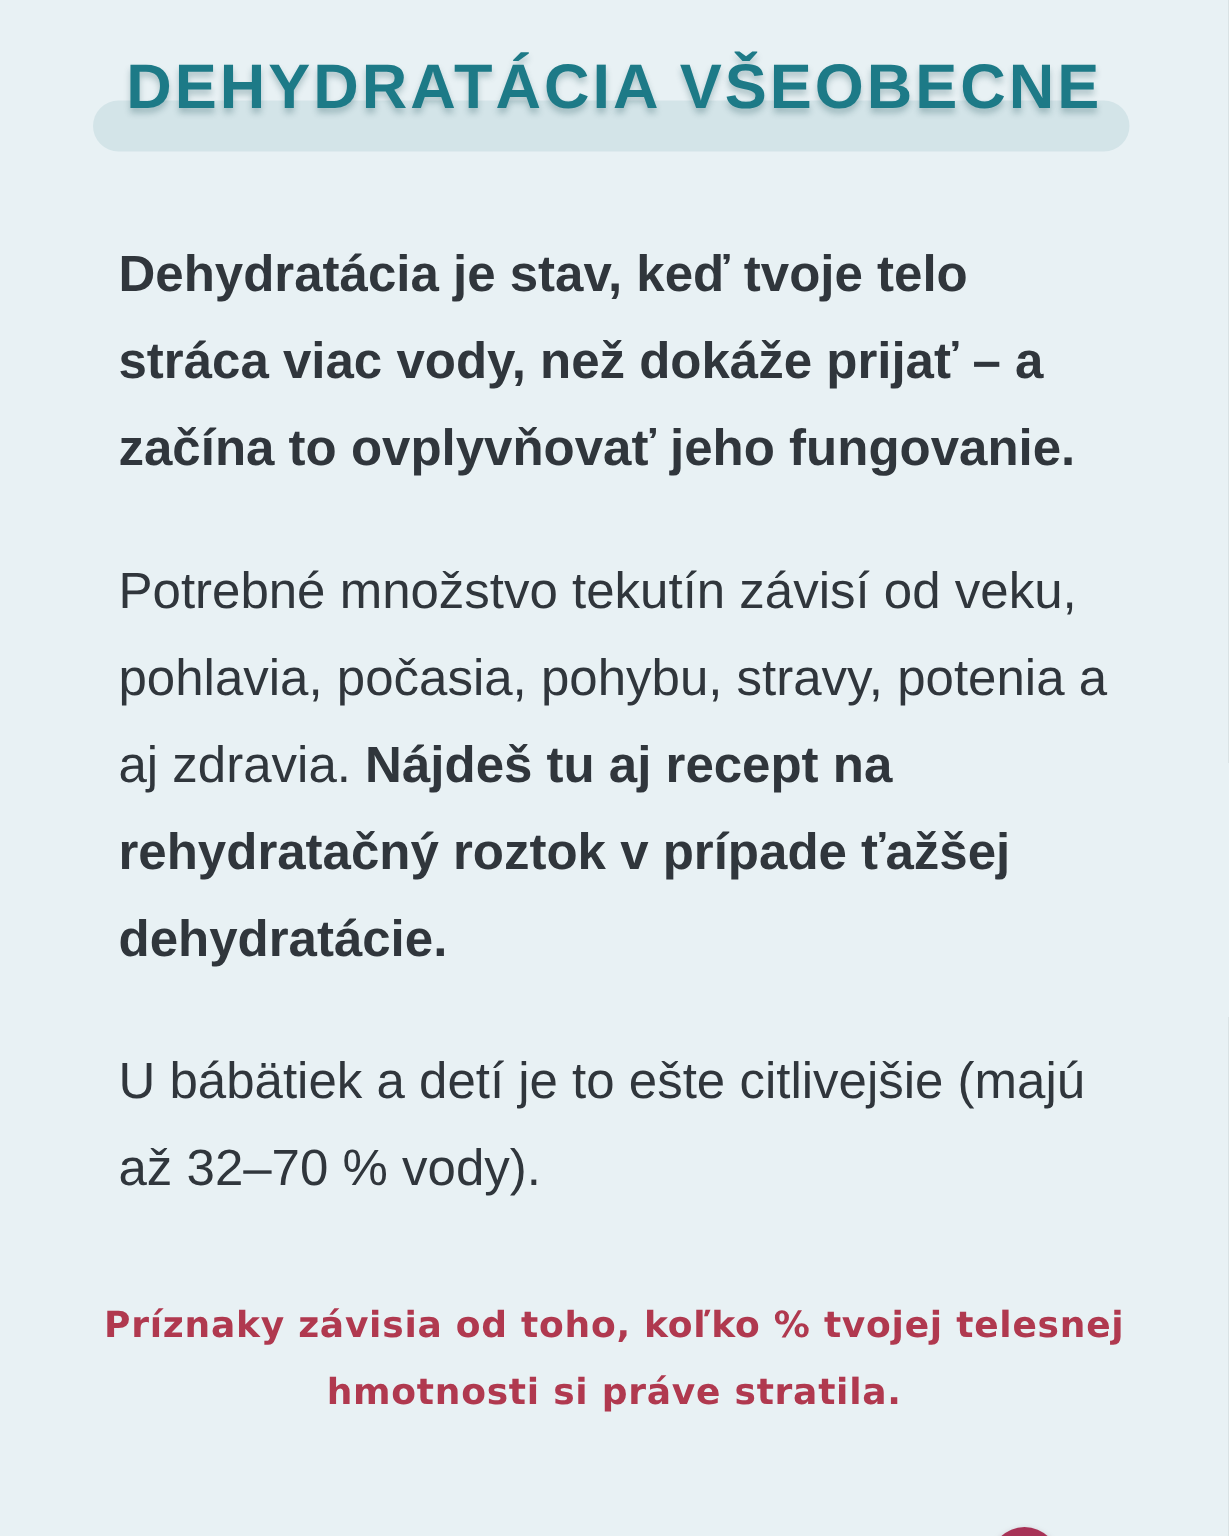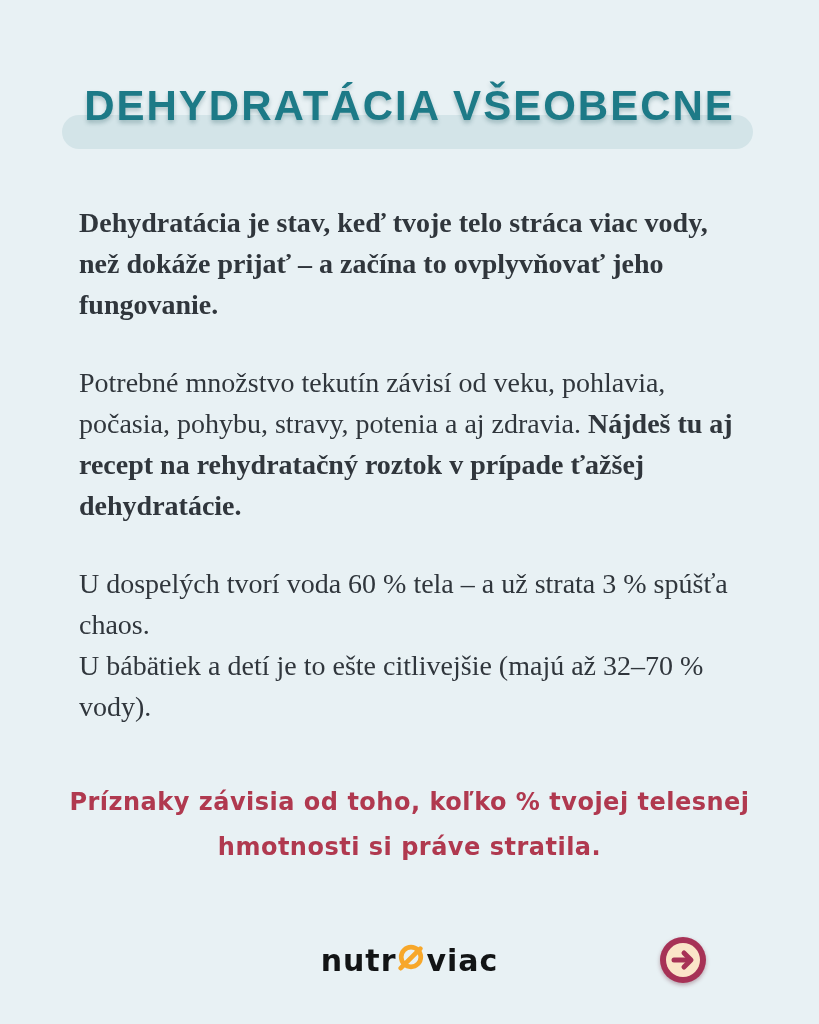--- a/index.html
+++ b/index.html
@@ -10,21 +10,21 @@
     height: 1024px;
     margin: 0 auto;
     background: #e8f1f4;
     overflow: hidden;
     font-family: "Liberation Sans", sans-serif;
     color: #30363c;
   }
   
   .header {
     position: relative;
-    margin-top: 80px;
+    margin-top: 32px;
     height: 70px;
   }
   .title-pill {
     position: absolute;
     left: 62px;
     right: 66px;
     top: 35px;
     height: 34px;
     border-radius: 18px;
     background: #d3e4e8;
@@ -38,24 +38,23 @@
     font-weight: 700;
     letter-spacing: 2px;
     color: #1d7a87;
     text-shadow: 0 3px 4px rgba(23, 74, 82, 0.28);
   }
   
   .content {
     padding: 0 79px;
   }
   .para {
-    font-size: 28px;
-    line-height: 41px;
+    font-size: 34px;
+    line-height: 58px;
     margin-top: 37px;
-    font-family: Liberation Serif, serif;
   }
   .para.first { margin-top: 52px; }
   .bold { font-weight: 700; }
   .line-block { display: block; }
   .highlight-text {
     margin: 53px -40px 0;
     text-align: center;
     font-family: "DejaVu Sans", sans-serif;
     font-size: 24px;
     line-height: 45px;
@@ -105,21 +104,20 @@
     <h1 class="page-title">DEHYDRATÁCIA VŠEOBECNE</h1>
   </header>
 
   <main class="content">
 
     <p class="para bold first">Dehydratácia je stav, keď tvoje telo stráca viac vody, než dokáže prijať – a začína to ovplyvňovať jeho fungovanie.</p>
 
     <p class="para"><span>Potrebné množstvo tekutín závisí od veku, pohlavia, počasia, pohybu, stravy, potenia a aj zdravia. </span><span class="bold">Nájdeš tu aj recept na rehydratačný roztok v prípade ťažšej dehydratácie.</span></p>
 
     <p class="para">
-      <span class="line-block">U dospelých tvorí voda 60 % tela – a už strata 3 % spúšťa chaos.</span>
       <span class="line-block">U bábätiek a detí je to ešte citlivejšie (majú až 32–70 % vody).</span>
     </p>
 
     <p class="highlight-text">Príznaky závisia od toho, koľko % tvojej telesnej hmotnosti si práve stratila.</p>
 
   </main>
 
   <footer class="footer">
 
     <div class="logo">

